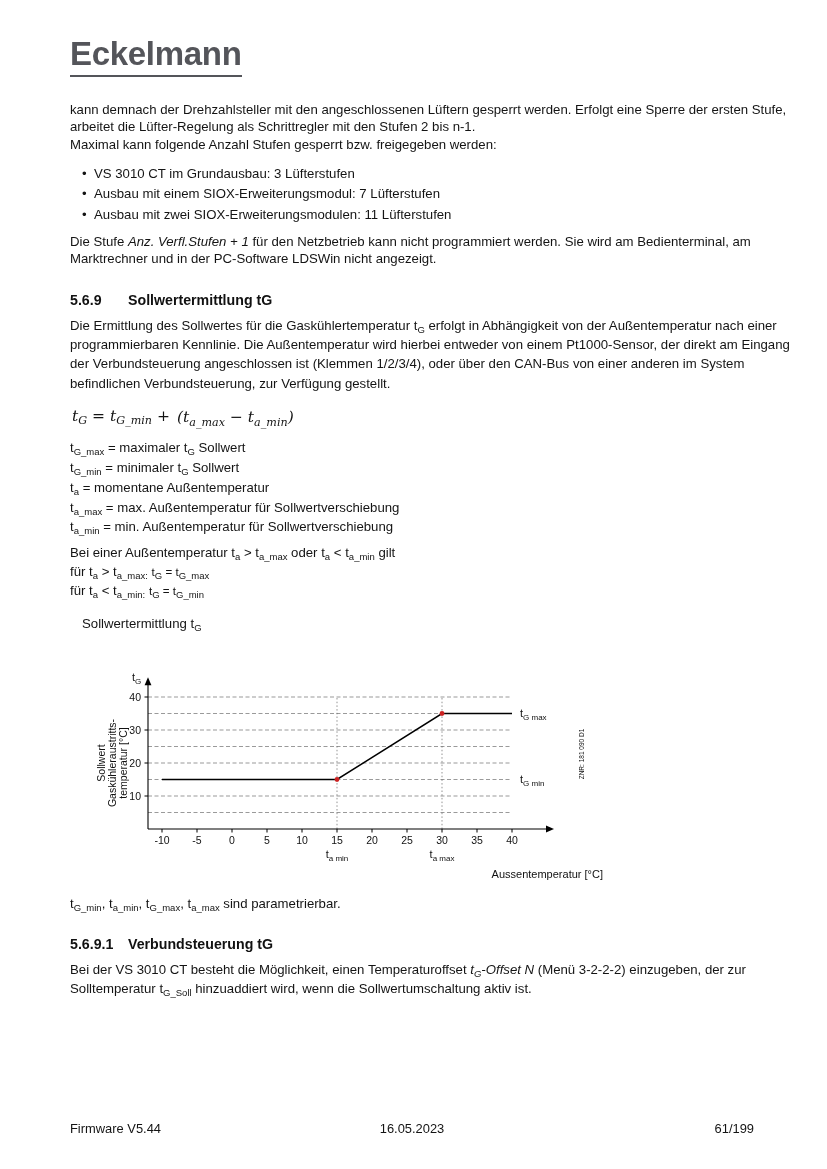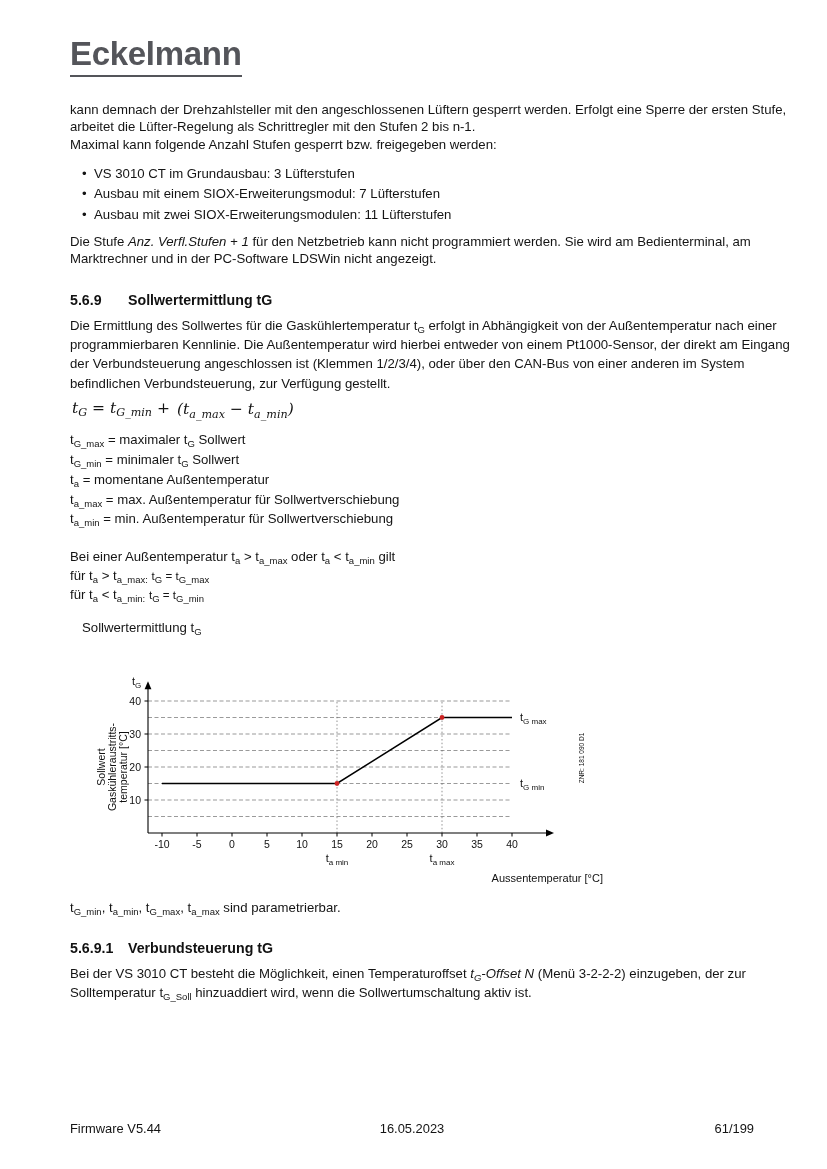--- a/index.html
+++ b/index.html
@@ -13,28 +13,28 @@
   .lh{line-height:1.47;}
   .bullets{list-style:none;margin:0 0 10px 0;padding:0;}
   .bullets li{position:relative;padding-left:24px;margin:3.5px 0;line-height:1.3;}
   .bullets li::before{content:"\2022";position:absolute;left:12px;top:0;}
   h2{display:flex;font-size:14.2px;font-weight:bold;margin:24px 0 8px;color:#111;}
   h2 .num{min-width:58px;flex:none;}
   .sub{font-size:0.72em;position:relative;top:0.32em;}
   .sm{font-size:0.88em;}
   .i{font-style:italic;}
   .formula{display:flex;align-items:center;font-family:"DejaVu Serif",serif;font-style:italic;
-           font-size:15.5px;margin:4px 0 12px 2px;}
+           font-size:15.5px;margin:12px 0 12px 2px;}
   .formula .lhs{margin-right:7px;white-space:nowrap;}
   .frac{display:inline-block;text-align:center;}
   .fnum{display:block;border-bottom:1.3px solid #000;padding:0 6px 3px;white-space:nowrap;}
   .fden{display:block;padding-top:3px;white-space:nowrap;}
   .defs{margin:10px 0 0;}
   .defs p{line-height:1.5;margin:0;}
-  .conds{margin:18px 0 0;}
+  .conds{margin:6px 0 0;}
   .conds p{line-height:1.45;margin:0;}
   .figure{margin-top:14px;}
   .caption{margin:0 0 2px 12px;line-height:1.3;}
   #chart-svg{display:block;margin-left:8px;}
   #chart-svg text{fill:#111;}
   .footer{position:absolute;left:70px;right:73px;top:1121px;font-size:12.9px;
           display:flex;justify-content:space-between;gap:12px;}
   .fcenter{position:absolute;left:50%;transform:translateX(-50%);}
 </style>
 </head>

